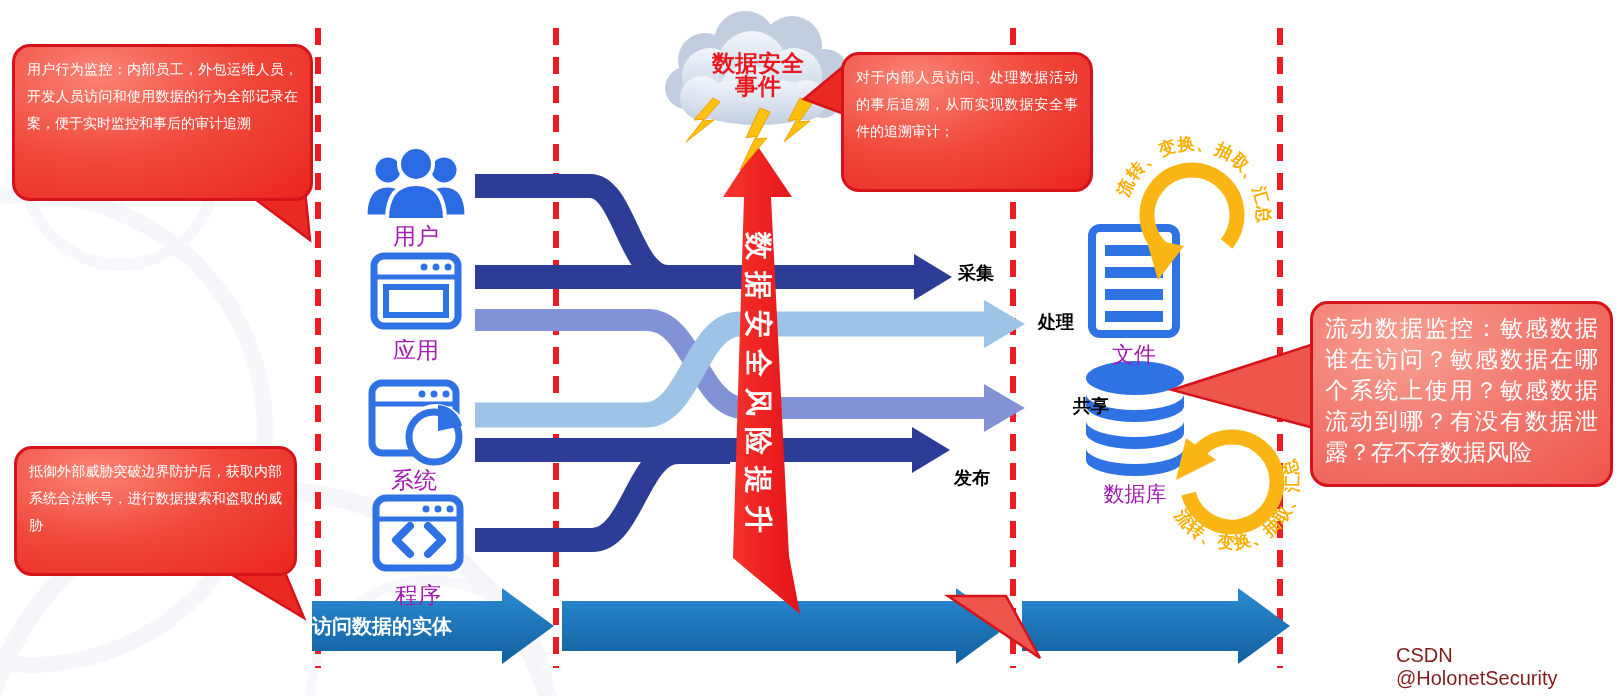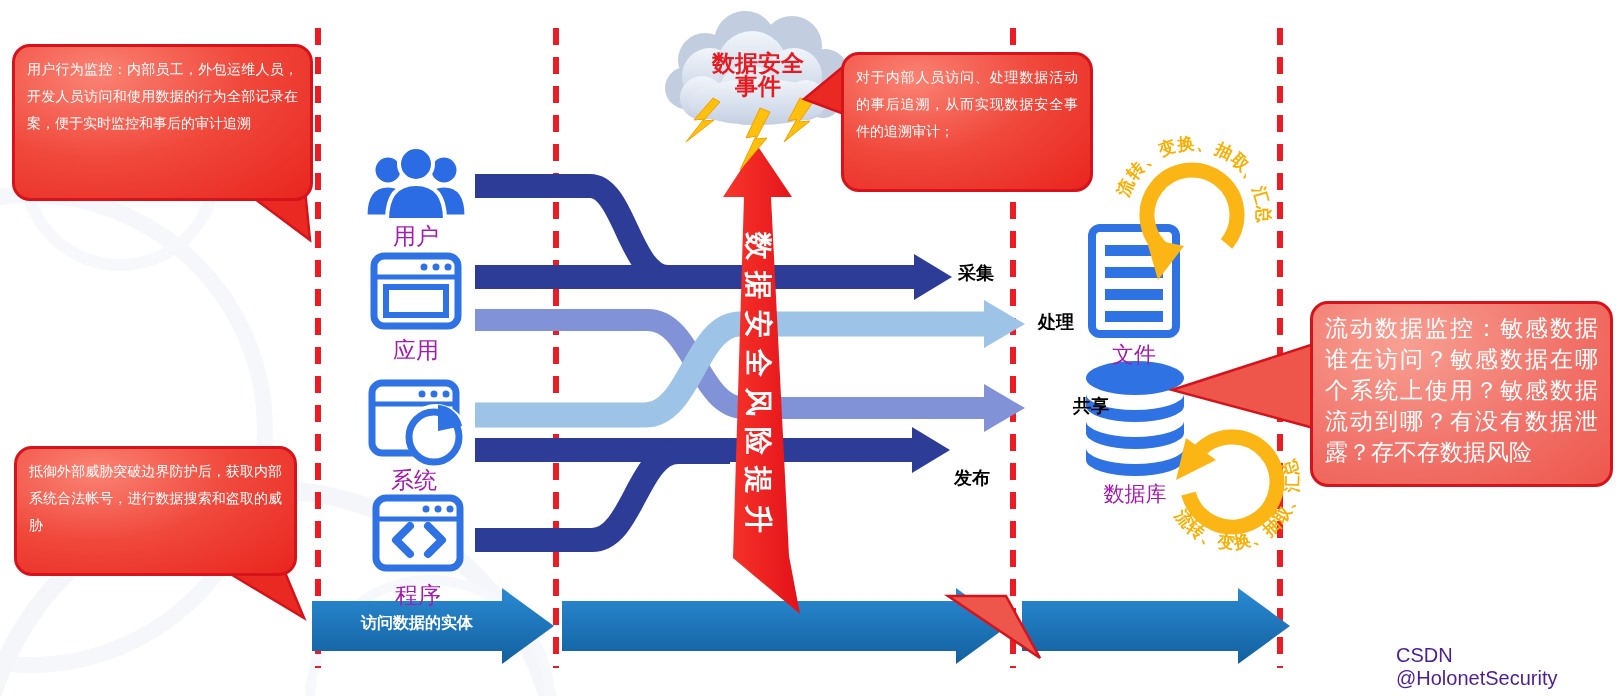--- a/index.html
+++ b/index.html
@@ -7,25 +7,25 @@
          font-family:"Liberation Sans","DejaVu Sans",sans-serif;}
   #bg-svg{position:absolute;left:0;top:0;width:1622px;height:696px;}
   .bubble{position:absolute;box-sizing:border-box;border:3px solid #d6131b;border-radius:18px;
           color:#fff;padding:9px 12px;font-size:14px;line-height:27px;word-break:break-all;
           background:radial-gradient(ellipse at 28% 18%, #fa8374 0%, #f0493c 48%, #e9251f 100%);
           text-align:justify;}
   .bubble.light{background:radial-gradient(ellipse at 30% 22%, #f8a093 0%, #f1736a 55%, #ee564c 100%);}
   .entity-label{position:absolute;color:#a21caf;font-size:23px;text-align:center;}
   .stage-label{position:absolute;color:#000000;font-size:18px;font-weight:bold;}
   .cloud-text{position:absolute;color:#e8191f;font-size:23px;font-weight:bold;text-align:center;width:160px;}
-  .bottom-label{position:absolute;color:#fff;font-size:16px;font-weight:bold;text-align:center;top:613px;}
+  .bottom-label{position:absolute;color:#fff;font-size:20px;font-weight:bold;top:613px;}
   #risk-label{position:absolute;left:592px;top:371px;width:336px;height:34px;
               transform:rotate(90deg);transform-origin:center;
               color:#fff;font-size:28px;font-weight:bold;letter-spacing:11px;text-align:center;white-space:nowrap;}
-  #watermark{position:absolute;left:1396px;top:644px;width:220px;color:#4c1d95;font-size:20px;}
+  #watermark{position:absolute;left:1396px;top:644px;width:220px;color:#7f1d1d;font-size:20px;}
 </style>
 </head>
 <body>
 
 <div id="stage">
 
   <svg id="bg-svg" viewBox="0 0 1622 696">
     <defs>
       <linearGradient id="gBlue" x1="0" y1="0" x2="0" y2="1">
         <stop offset="0" stop-color="#2b8ad2"></stop>

